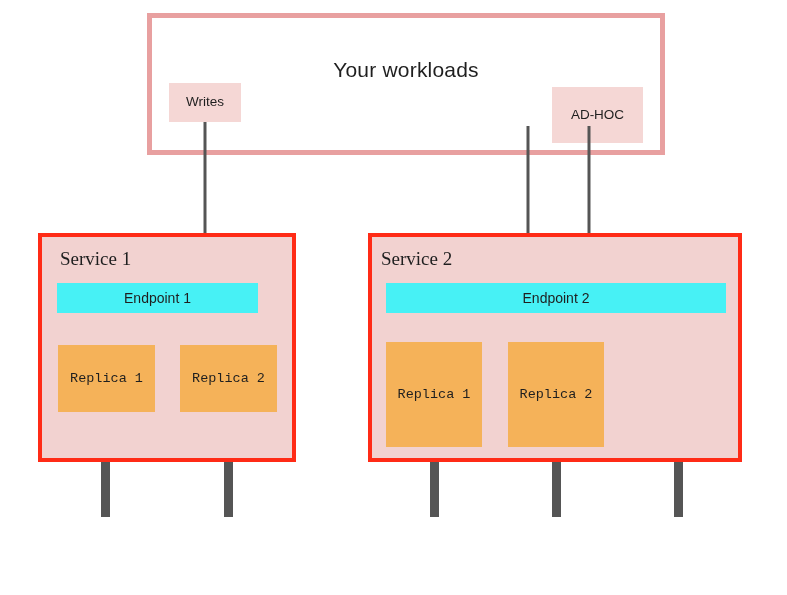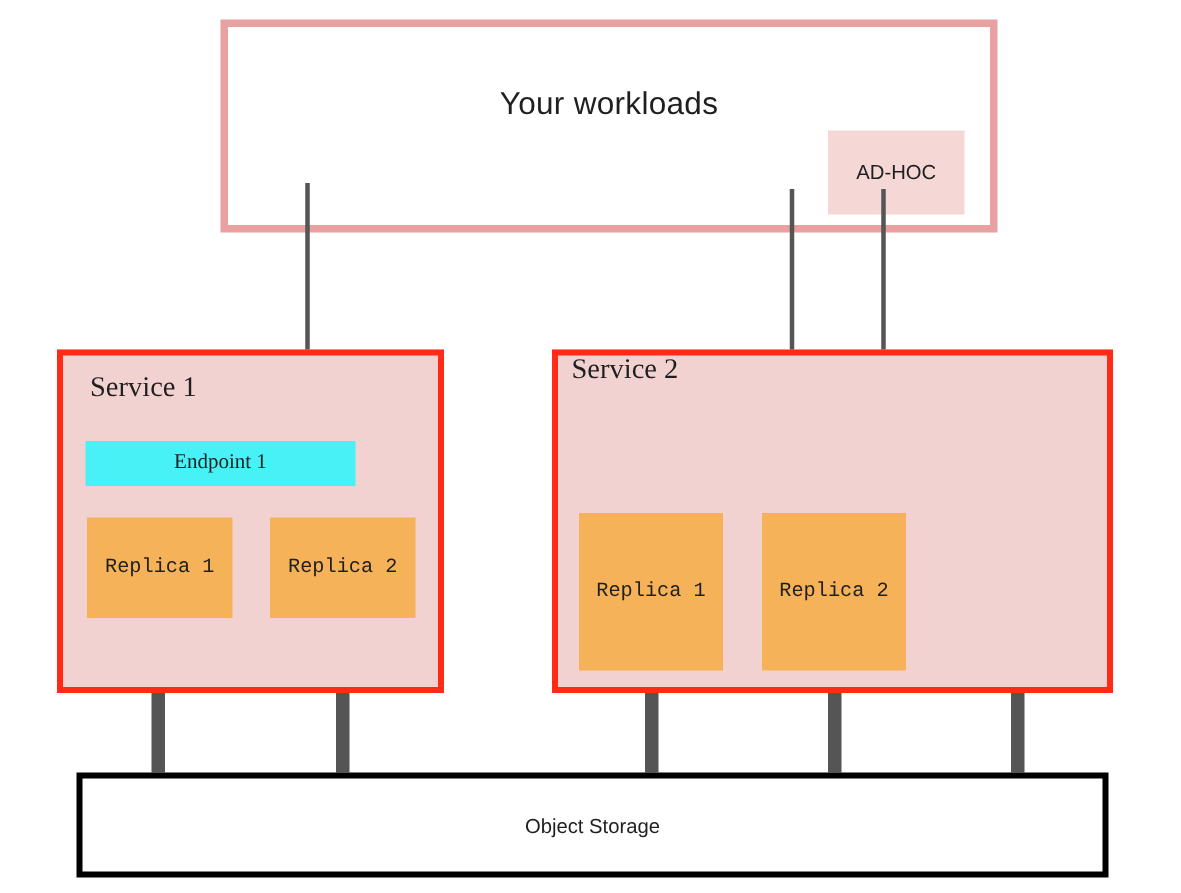--- a/index.html
+++ b/index.html
@@ -52,30 +52,30 @@
     border:4px solid #ff2b16;
   }
   .service-1{left:38px;top:233px;width:258px;height:229px;}
   .service-2{left:368px;top:233px;width:374px;height:229px;}
   .service-label{
     position:absolute;
     font-size:19px;color:#1f1f1f;
     font-family:Liberation Serif, serif;
   }
   .service-label-1{left:60px;top:248px;}
-  .service-label-2{left:381px;top:236px;}
+  .service-label-2{left:381px;top:248px;}
 
   
   .endpoint{
     background:#47f1f5;
     color:#1f1f1f;
     font-size:14px;
     display:flex;align-items:center;justify-content:center;
   }
-  .endpoint-1{left:57px;top:294px;width:180px;height:30px;font-family:Liberation Serif, serif;}
+  .endpoint-1{left:57px;top:283px;width:201px;height:30px;}
   .endpoint-2{left:386px;top:283px;width:340px;height:30px;}
 
   
   .replica{
     background:#f5b košt;
     font-family:Liberation Mono, monospace;
   }
   .replica{
     background:#f5b259;
     color:#1f1f1f;
@@ -117,20 +117,21 @@
 
   <div class="abs conn" style="left:101px;top:410px;width:9px;height:107px;"></div>
   <div class="abs conn" style="left:224px;top:410px;width:9px;height:107px;"></div>
   <div class="abs conn" style="left:430px;top:445px;width:9px;height:72px;"></div>
   <div class="abs conn" style="left:552px;top:445px;width:9px;height:72px;"></div>
   <div class="abs conn" style="left:674px;top:445px;width:9px;height:72px;"></div>
 
   <div class="abs workloads-frame"></div>
   <div class="workloads-title">Your workloads</div>
 
+  <div class="abs chip chip-writes">Writes</div>
   <div class="abs chip chip-adhoc">AD-HOC</div>
 
   <svg class="arrows" viewBox="0 0 787 595">
     <defs>
       <marker id="ah" markerWidth="9" markerHeight="9" refX="3.2" refY="4.5" orient="auto" markerUnits="strokeWidth">
         <path d="M0,0.6 L0,8.4 L5.2,4.5 z" fill="#555555"></path>
       </marker>
     </defs>
     <line x1="205" y1="122" x2="205" y2="266" stroke="#555555" stroke-width="3" marker-end="url(#ah)"></line>
     <line x1="528" y1="126" x2="528" y2="278" stroke="#555555" stroke-width="3" marker-end="url(#ah)"></line>
@@ -138,18 +139,18 @@
   </svg>
 
   <div class="abs service service-1"></div>
   <div class="service-label service-label-1">Service 1</div>
   <div class="abs endpoint endpoint-1">Endpoint 1</div>
   <div class="abs replica r1a">Replica 1</div>
   <div class="abs replica r1b">Replica 2</div>
 
   <div class="abs service service-2"></div>
   <div class="service-label service-label-2">Service 2</div>
+  <div class="abs endpoint endpoint-2">Endpoint 2</div>
   <div class="abs replica r2a">Replica 1</div>
   <div class="abs replica r2b">Replica 2</div>
 
-  <div class="abs object-storage">Object Storage</div>
 
 </div>
 
 </body></html>

